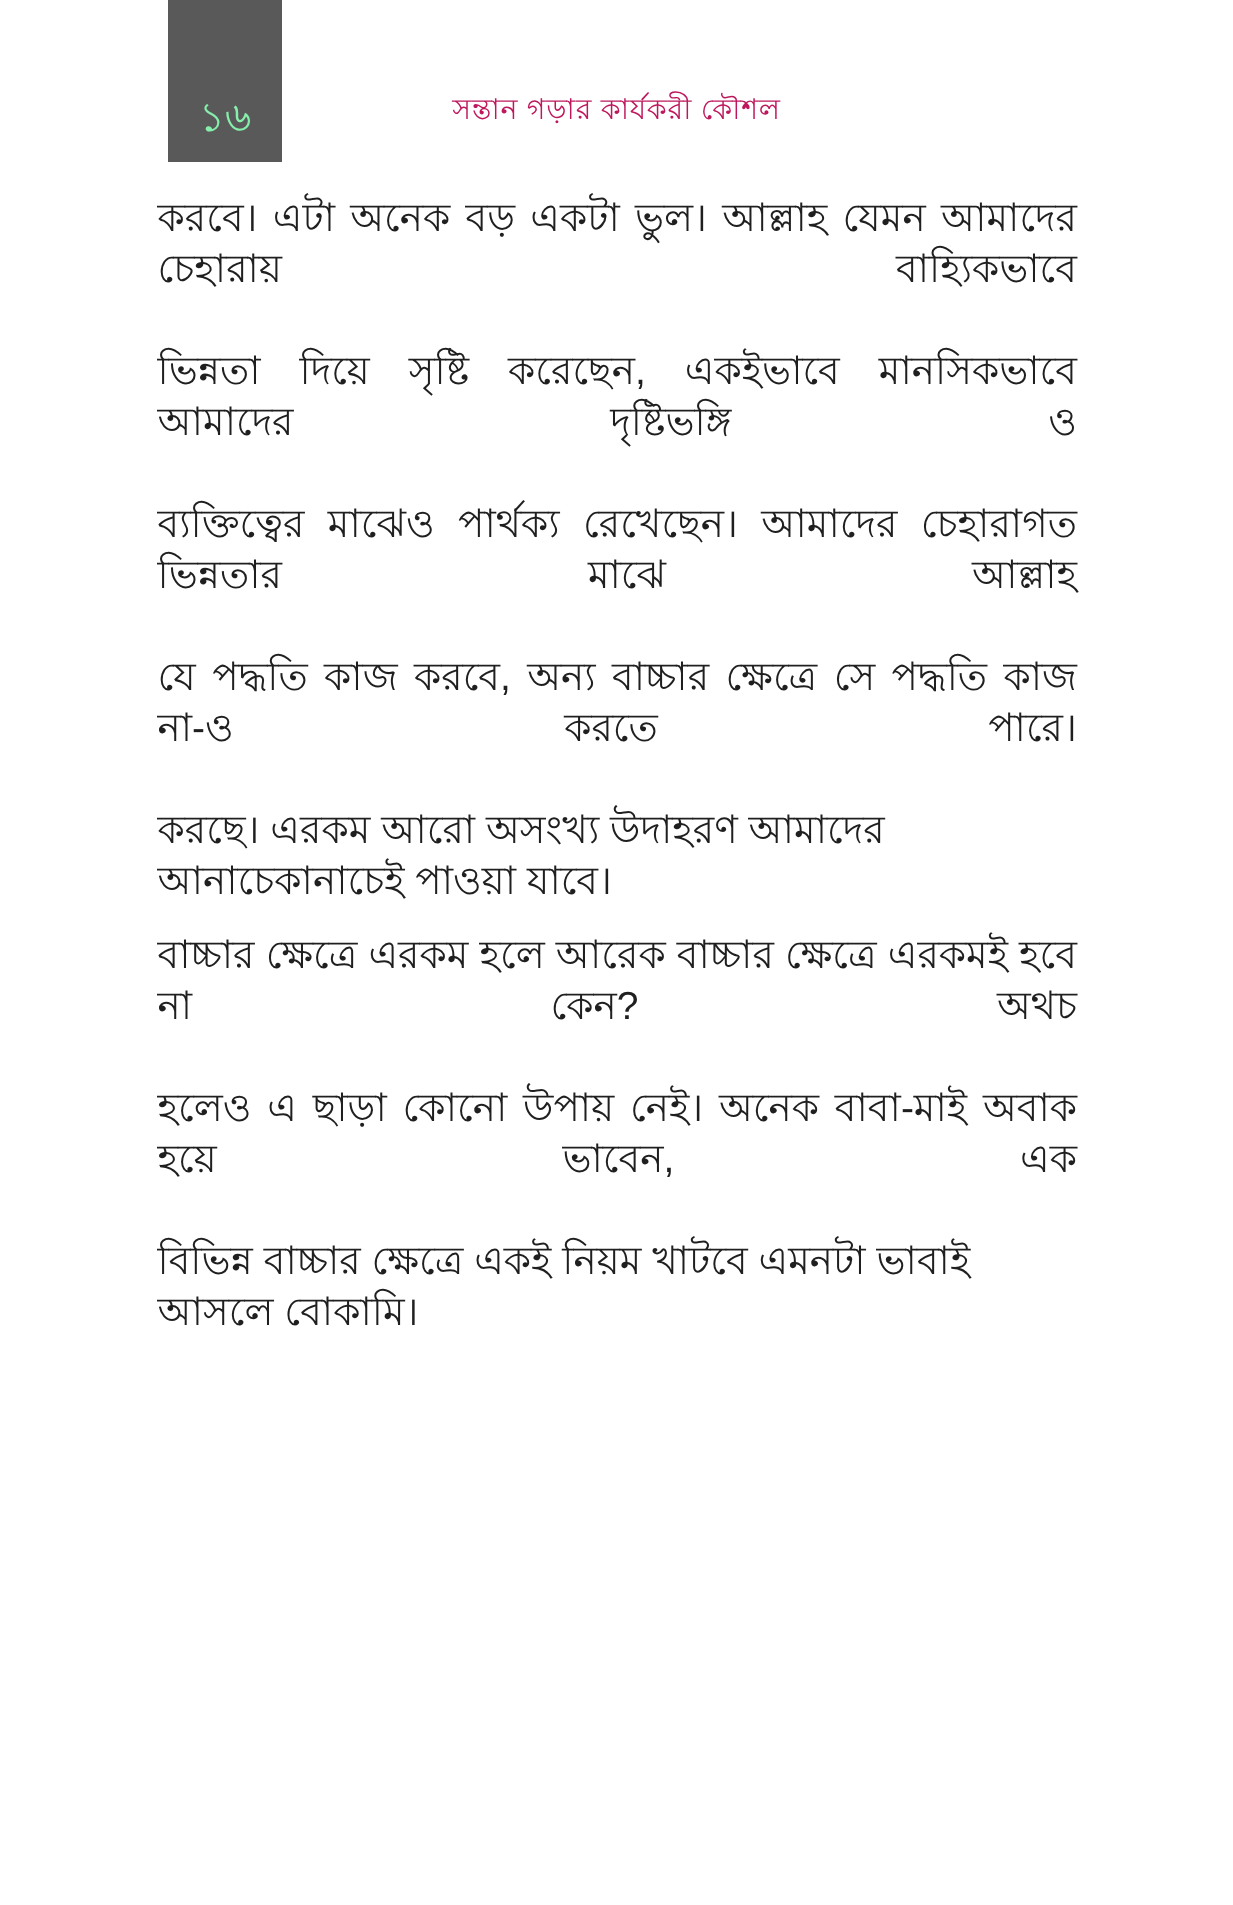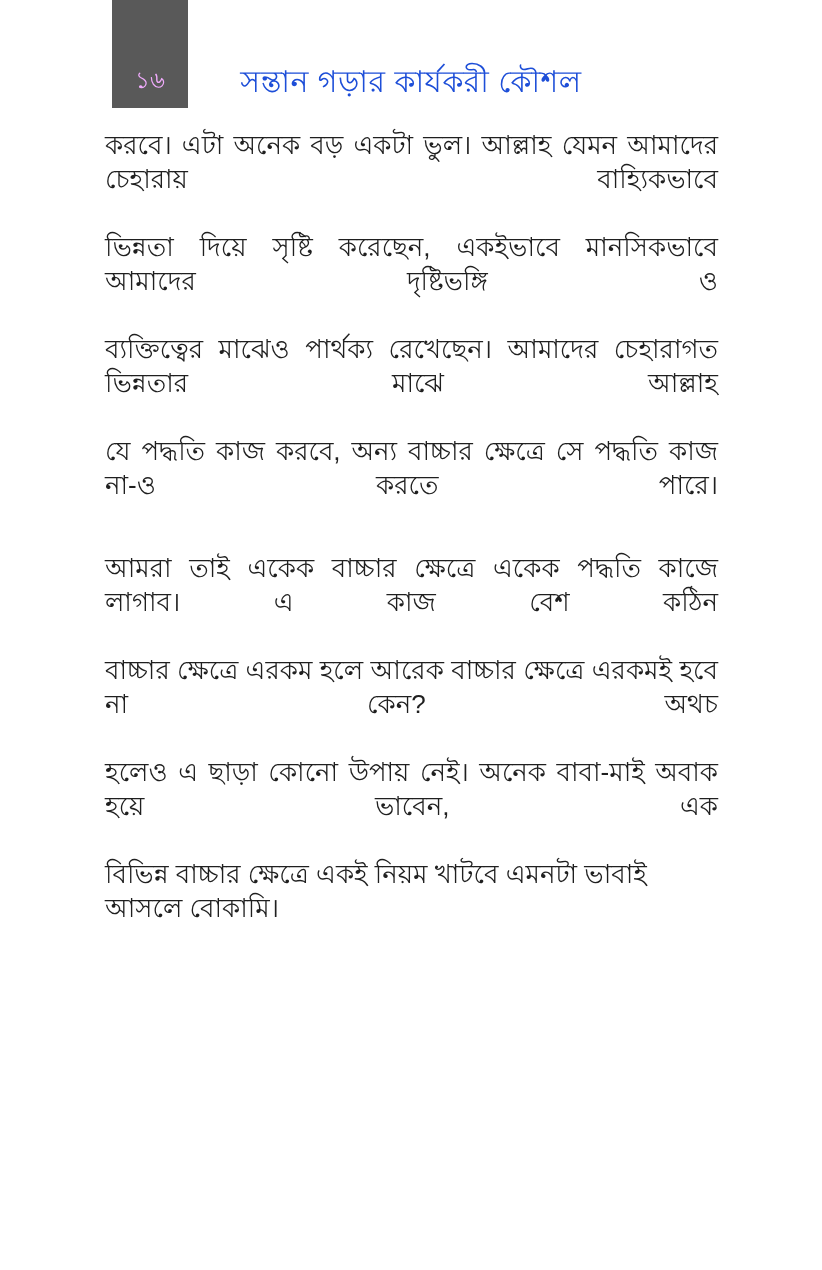--- a/index.html
+++ b/index.html
@@ -23,33 +23,33 @@
     width: 76px;
     height: 108px;
     background: #595959;
     display: flex;
     align-items: flex-end;
     justify-content: center;
     box-sizing: border-box;
     padding-bottom: 16px;
   }
   .page-number {
-    color: #f0abfc;
-    font-size: 23px;
+    color: #86efac;
+    font-size: 27px;
     line-height: 1;
     font-family: "Liberation Sans", "DejaVu Sans", sans-serif;
   }
   .running-title {
     position: absolute;
     left: 0;
     right: 0;
     top: 58px;
     text-align: center;
-    color: #1d4ed8;
-    font-size: 30px;
+    color: #be185d;
+    font-size: 19px;
     letter-spacing: 0.5px;
     font-family: "Liberation Sans", "DejaVu Sans", sans-serif;
   }
   
   .body-col {
     position: absolute;
     left: 105px;
     top: 128px;
     width: 613px;
     color: #1f1f1f;
@@ -81,22 +81,22 @@
   </div>
 
   <div class="running-title">সন্তান গড়ার কার্যকরী কৌশল</div>
 
   <div class="body-col">
       <div class="paragraph">
         <div class="line just">করবে। এটা অনেক বড় একটা ভুল। আল্লাহ যেমন আমাদের চেহারায় বাহ্যিকভাবে</div>
         <div class="line just">ভিন্নতা দিয়ে সৃষ্টি করেছেন, একইভাবে মানসিকভাবে আমাদের দৃষ্টিভঙ্গি ও</div>
         <div class="line just">ব্যক্তিত্বের মাঝেও পার্থক্য রেখেছেন। আমাদের চেহারাগত ভিন্নতার মাঝে আল্লাহ</div>
         <div class="line just">যে পদ্ধতি কাজ করবে, অন্য বাচ্চার ক্ষেত্রে সে পদ্ধতি কাজ না-ও করতে পারে।</div>
+        <div class="line">করছে। এরকম আরো অসংখ্য উদাহরণ আমাদের আনাচেকানাচেই পাওয়া যাবে।</div>
       </div>
       <div class="paragraph">
-        <div class="line just">আমরা তাই একেক বাচ্চার ক্ষেত্রে একেক পদ্ধতি কাজে লাগাব। এ কাজ বেশ কঠিন</div>
         <div class="line just">বাচ্চার ক্ষেত্রে এরকম হলে আরেক বাচ্চার ক্ষেত্রে এরকমই হবে না কেন? অথচ</div>
         <div class="line just">হলেও এ ছাড়া কোনো উপায় নেই। অনেক বাবা-মাই অবাক হয়ে ভাবেন, এক</div>
         <div class="line">বিভিন্ন বাচ্চার ক্ষেত্রে একই নিয়ম খাটবে এমনটা ভাবাই আসলে বোকামি।</div>
       </div>
     </div>
 
 </div>
 
 </body></html>

